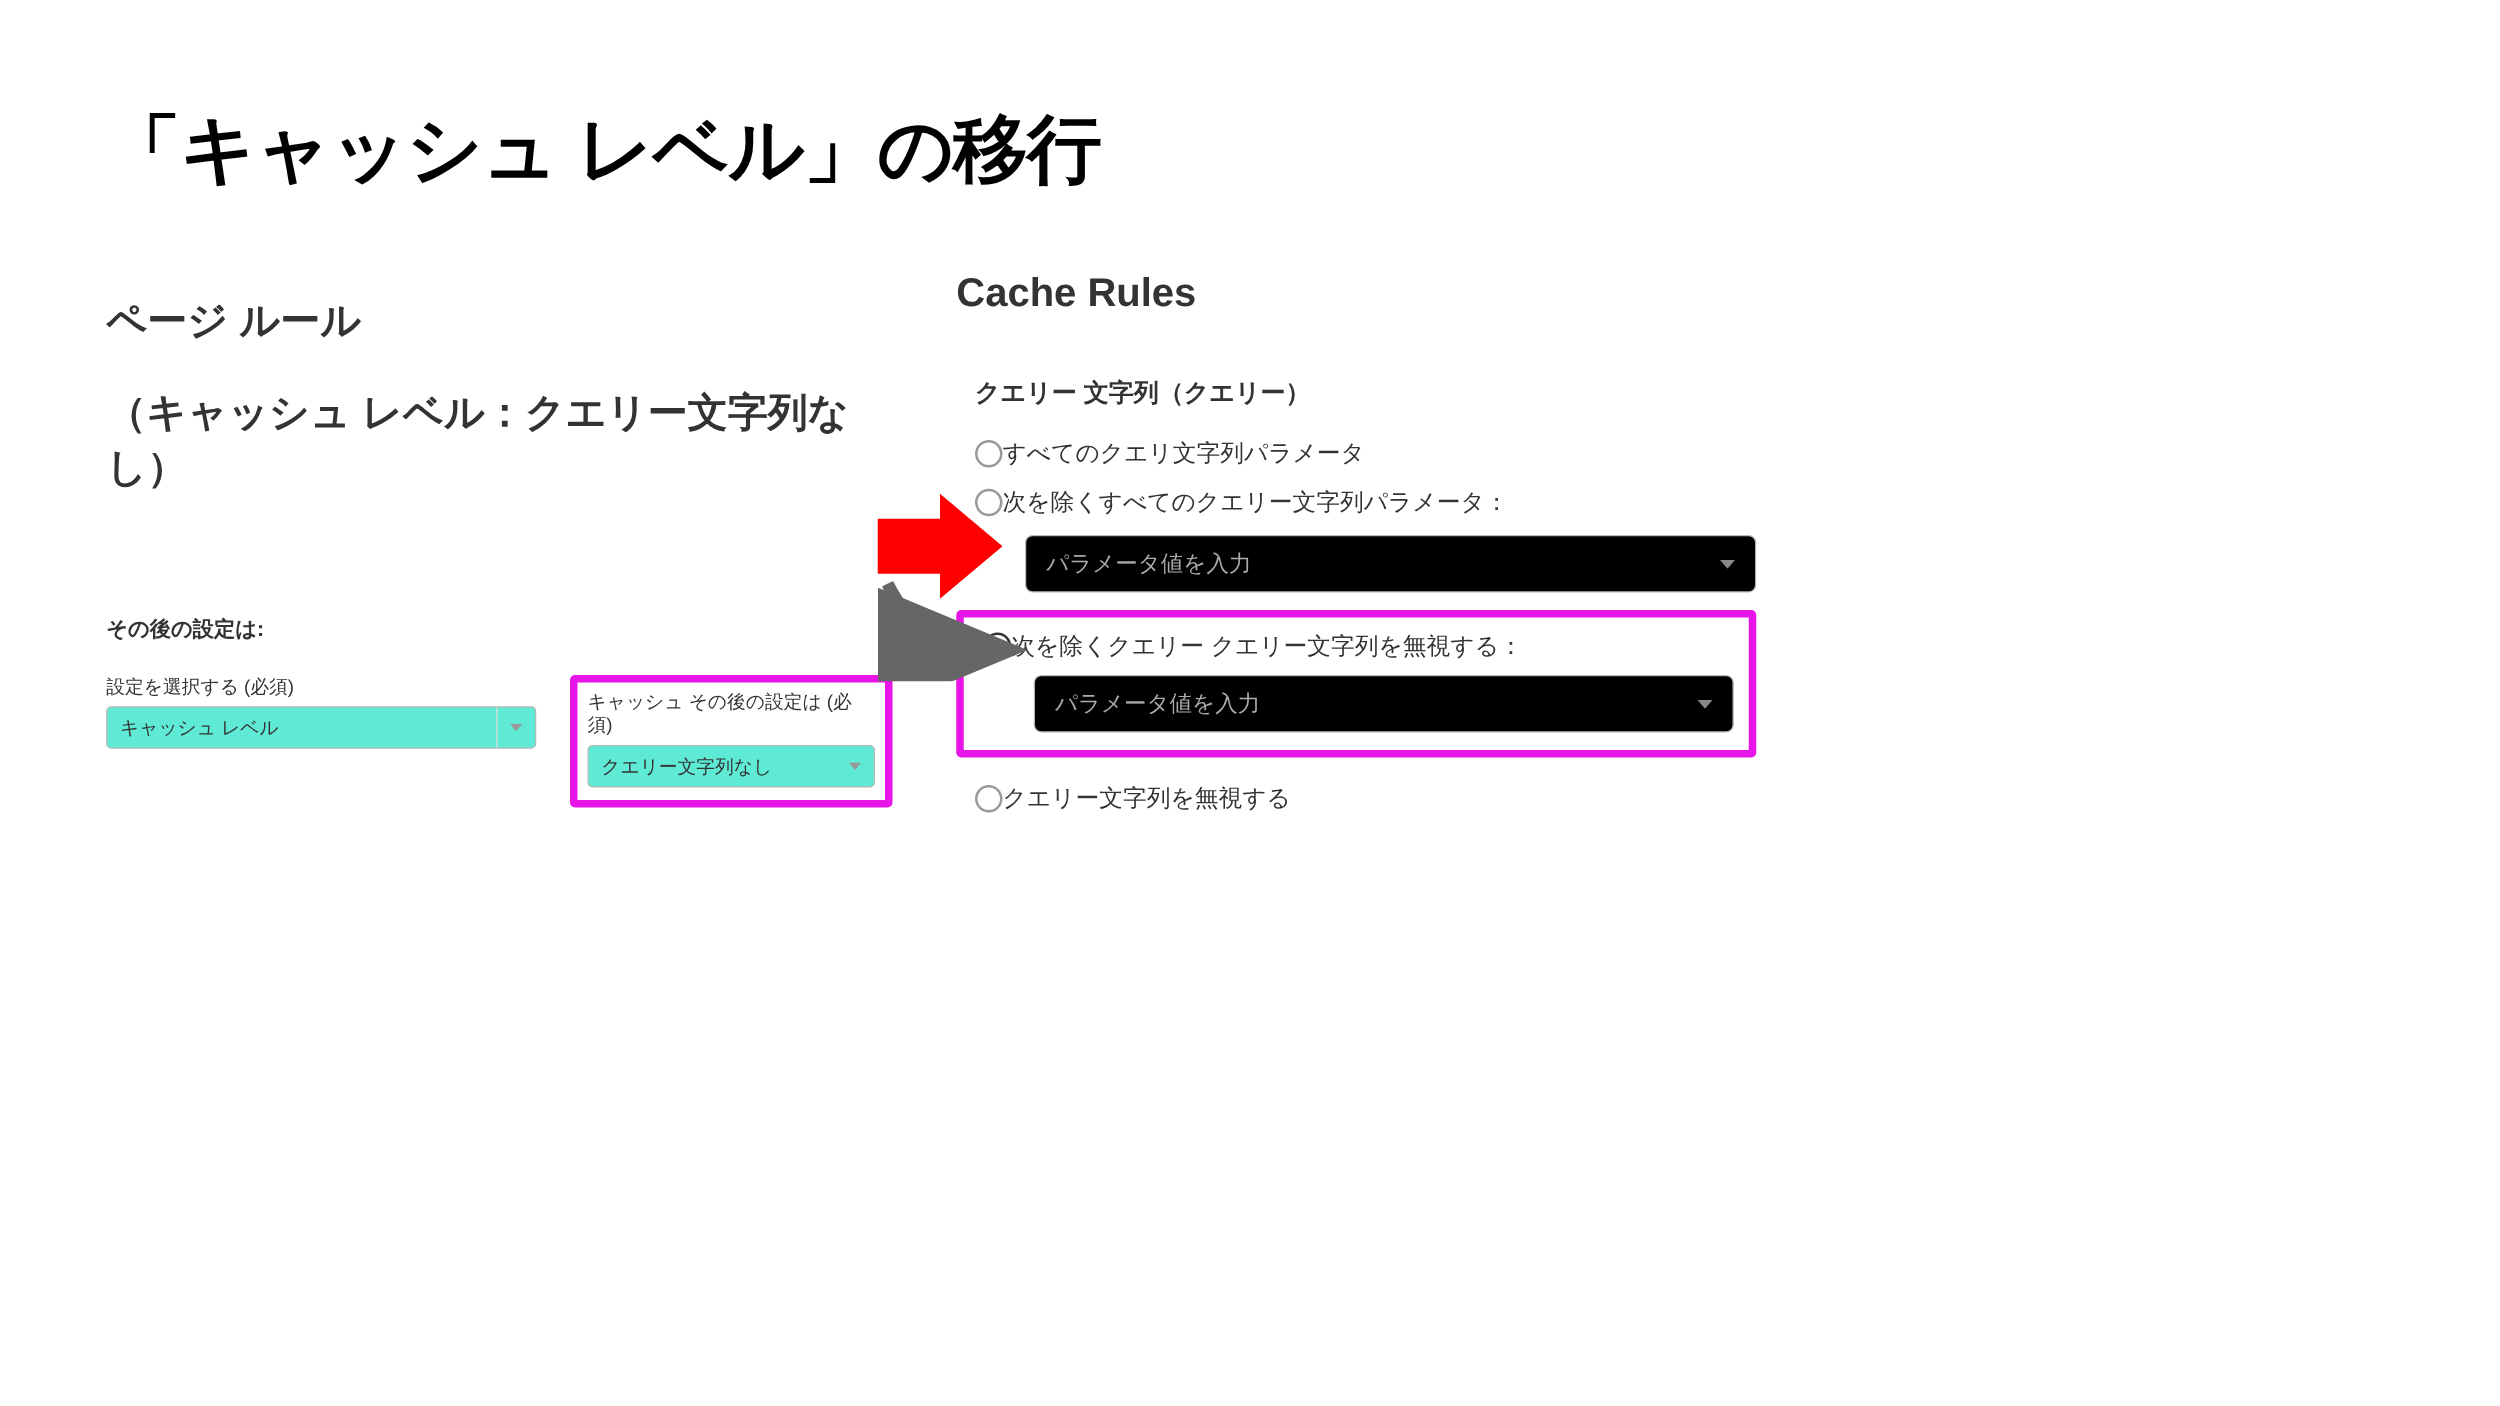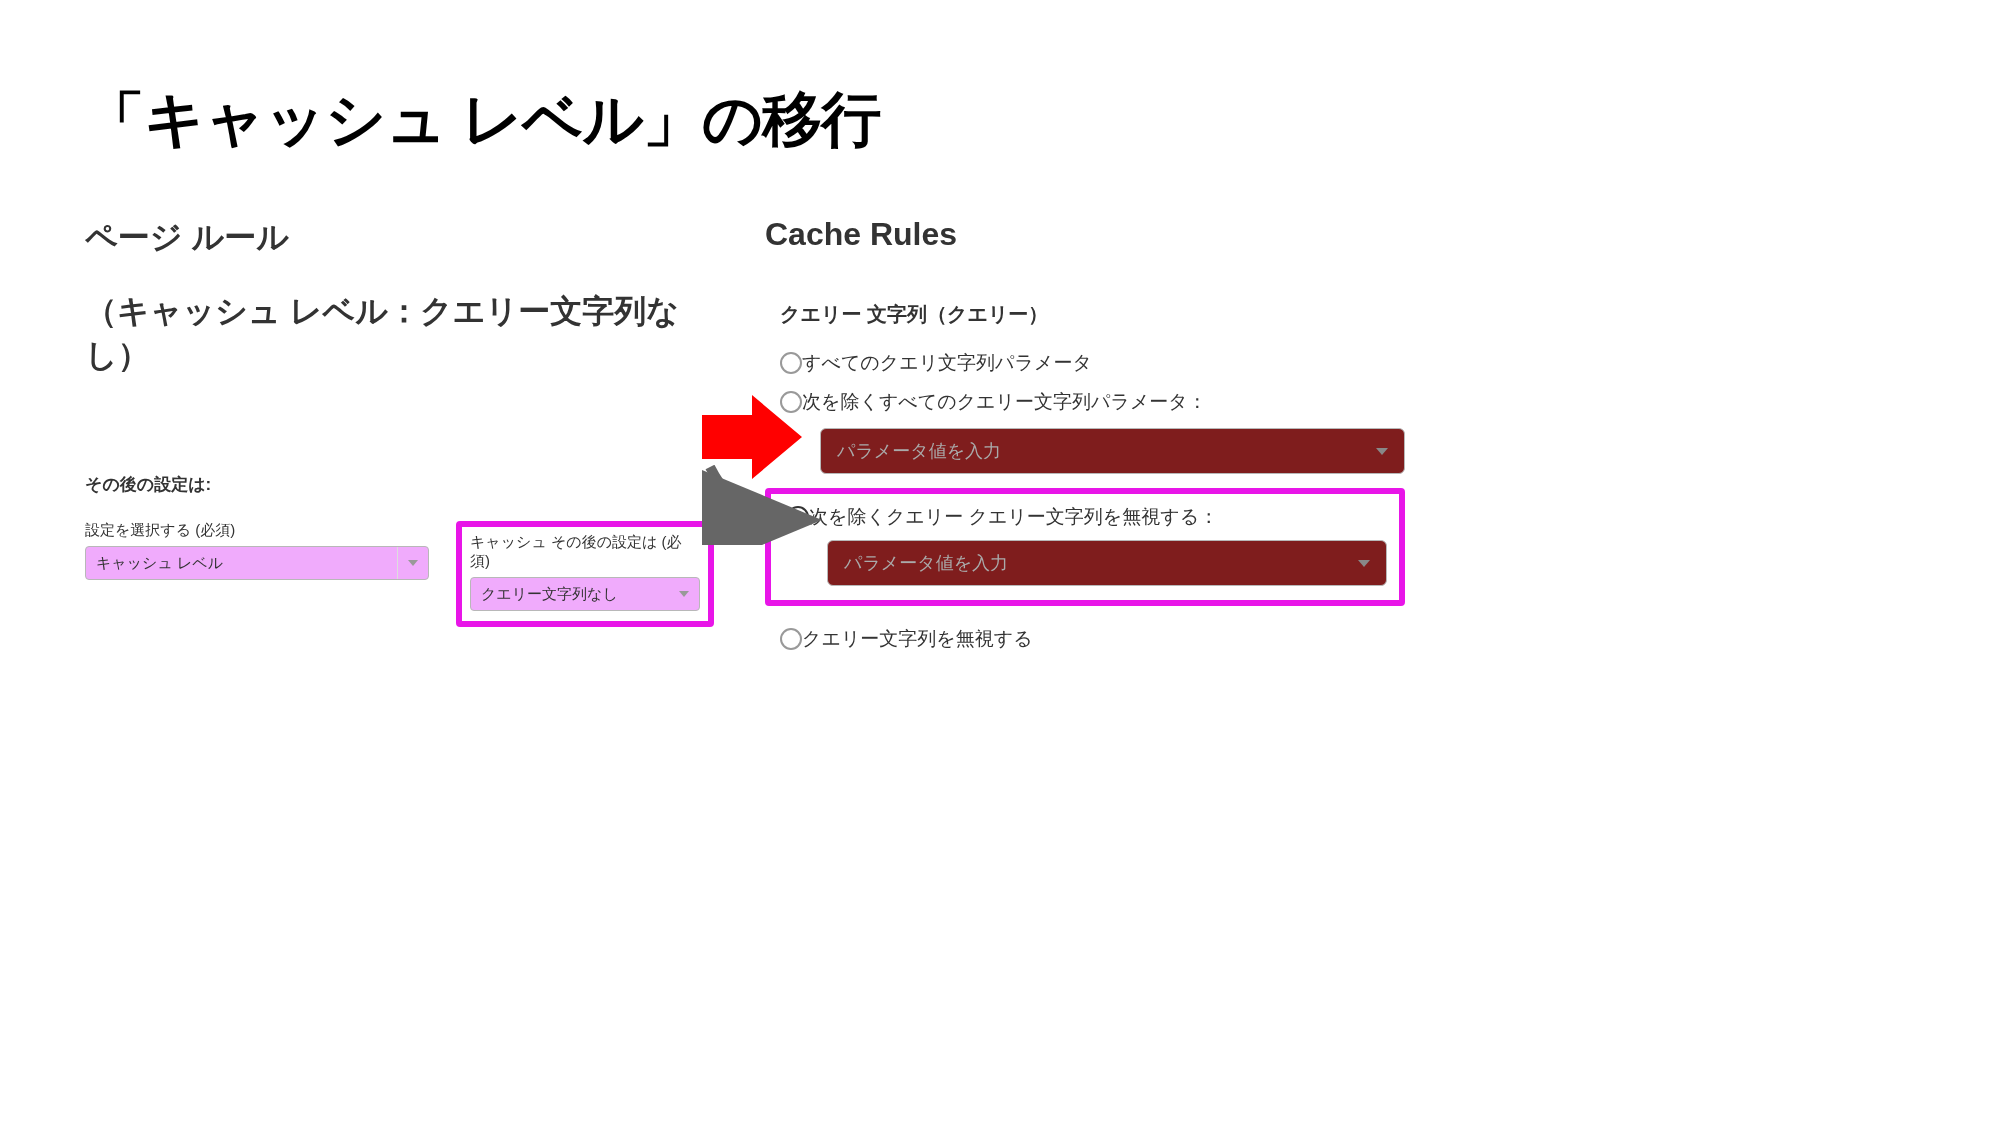--- a/index.html
+++ b/index.html
@@ -19,21 +19,21 @@
   .title {
     font-size: 60px;
     font-weight: 700;
     margin: 0 0 55px 0;
     color: #000;
     letter-spacing: -1px;
   }
   .columns {
     display: flex;
     gap: 40px;
-    align-items: flex-start;
+    align-items: center;
   }
   .col-left {
     width: 640px;
     position: relative;
   }
   .col-right {
     width: 640px;
     position: relative;
   }
   .subhead {
@@ -67,21 +67,21 @@
     font-size: 15px;
     color: #333;
     margin-bottom: 6px;
   }
   .select {
     display: flex;
     align-items: center;
     justify-content: space-between;
     border: 1px solid #b8b8b8;
     border-radius: 4px;
-    background: #f0abfc;
+    background: #5eead4;
     height: 34px;
     padding: 0 10px;
     font-size: 15px;
     color: #333;
     cursor: pointer;
   }
   .select .caret {
     margin-left: 10px;
     color: #999;
     border-left: 1px solid #ddd;
@@ -134,21 +134,21 @@
   }
   .radio.selected {
     border-color: #333;
   }
   .param-select {
     display: flex;
     align-items: center;
     justify-content: space-between;
     border: 1px solid #b8b8b8;
     border-radius: 6px;
-    background: #7f1d1d;
+    background: #000000;
     height: 46px;
     padding: 0 16px;
     font-size: 18px;
     color: #aaa;
     margin: 5px 0 14px 55px;
     cursor: pointer;
   }
   .param-select .tri {
     color: #888;
   }

